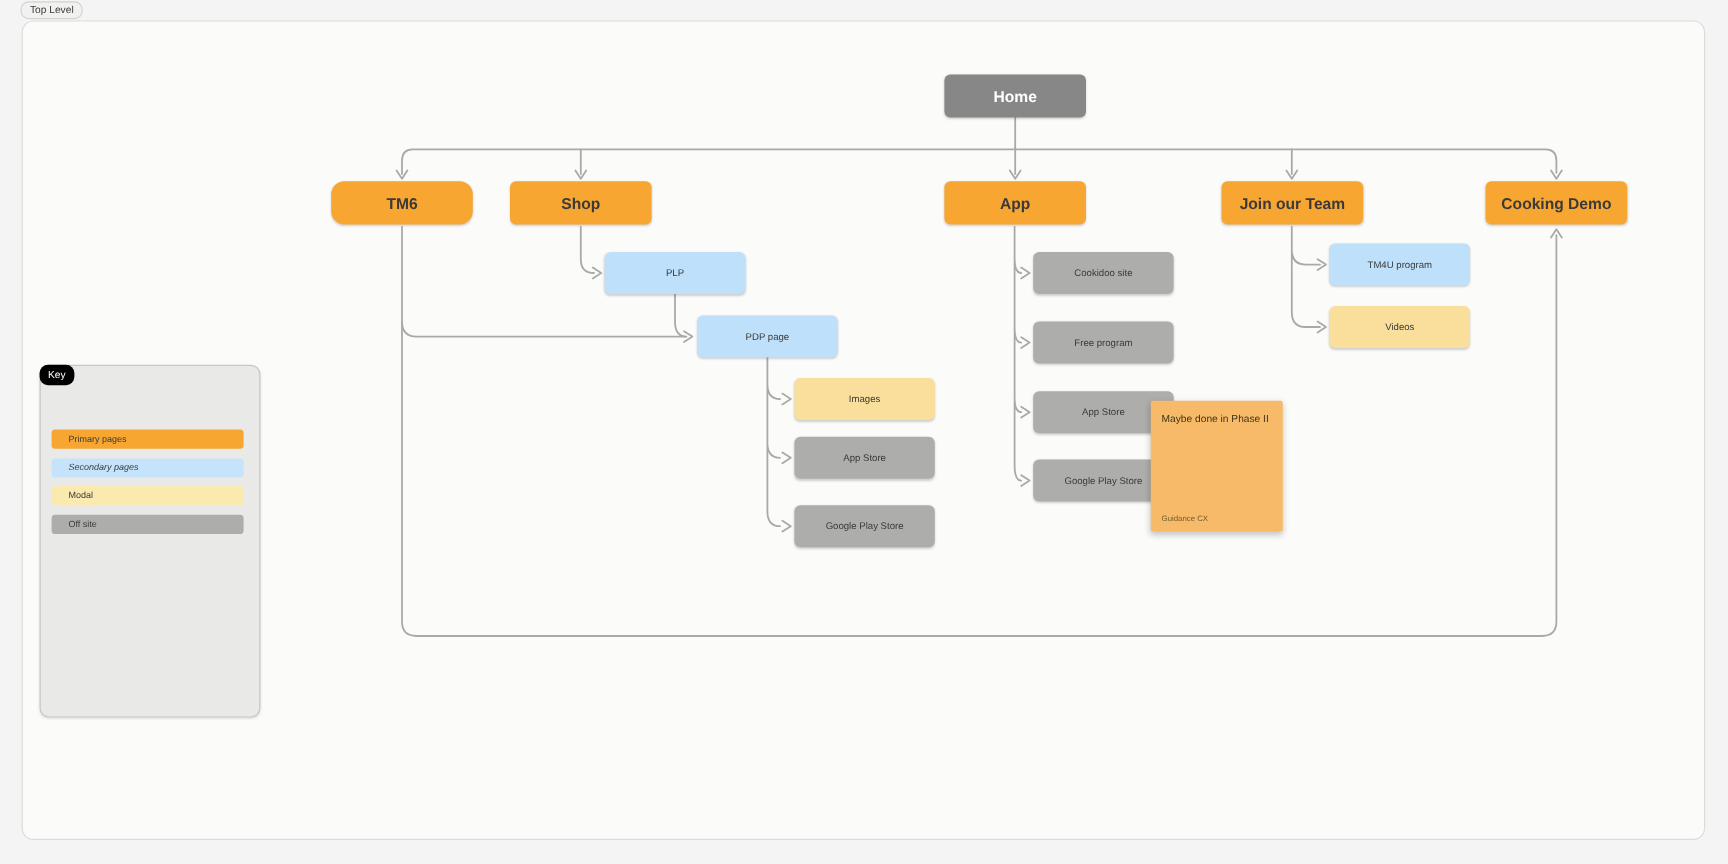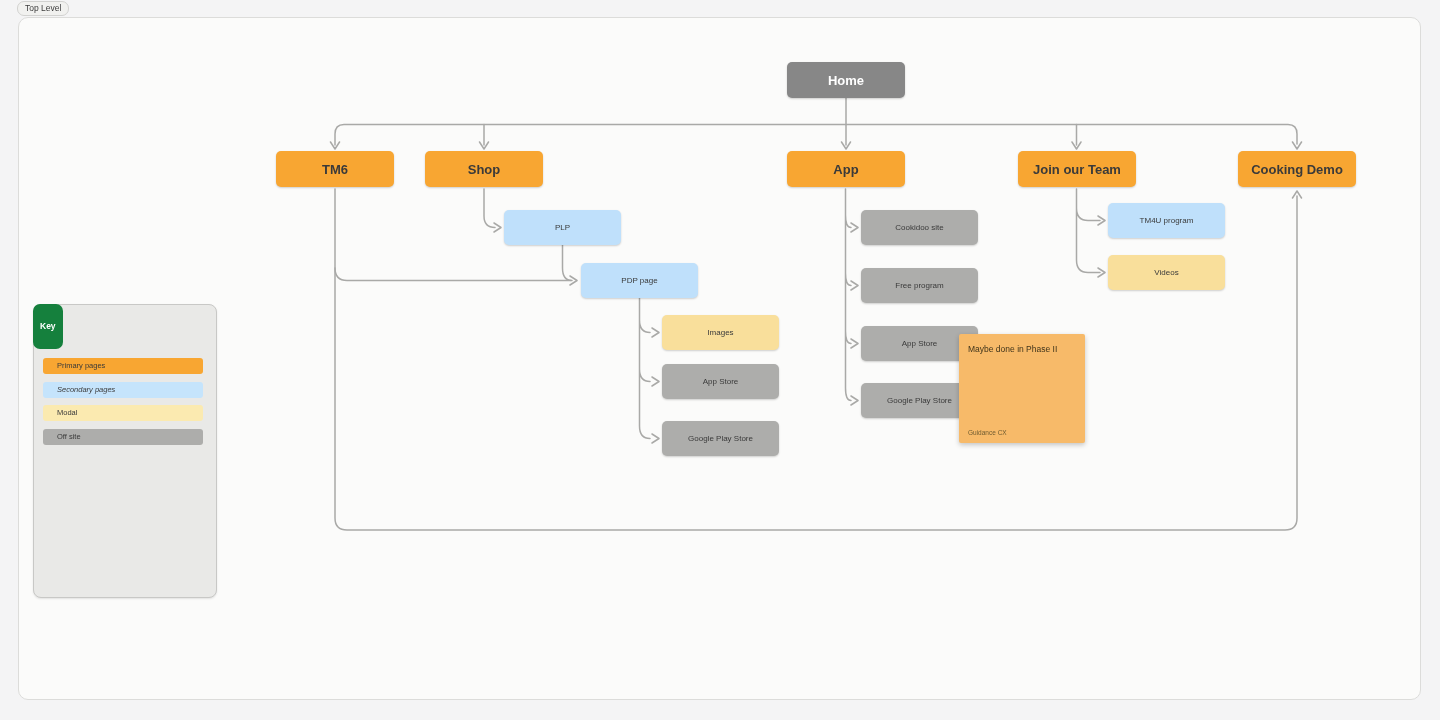--- a/index.html
+++ b/index.html
@@ -28,37 +28,37 @@
     box-shadow:0 1px 2px rgba(0,0,0,.18);
   }
   .lvl1{width:118px;height:36px;font-size:13px;font-weight:bold;}
   .sm{width:117px;height:35px;font-size:8px;}
   .root{background:var(--root,#878787);color:#ffffff;}
   .primary{background:var(--primary,#f8a632);}
   .secondary{background:var(--secondary,#bfe0fb);}
   .modal{background:var(--modal,#f9df9b);}
   .offsite{background:var(--offsite,#adadab);}
   .sticky{
-    position:absolute;left:959px;top:334px;width:126px;height:109px;z-index:3;
+    position:absolute;left:959px;top:334px;width:110px;height:109px;z-index:3;
     background:var(--sticky,#f7ba69);border-radius:2px;
     box-shadow:0 2px 5px rgba(0,0,0,.22);
   }
   .sticky-title{padding:10px 8px 0 9px;font-size:8.5px;color:#41351b;}
   .sticky-footer{position:absolute;left:9px;bottom:7px;font-size:6.5px;color:#6f5c31;}
   .key-panel{
     position:absolute;left:33px;top:304px;width:184px;height:294px;z-index:2;
     background:var(--key-bg,#e9e9e7);
     border:1.5px solid var(--key-border,#c8c8c6);
     border-radius:8px;box-sizing:border-box;
     box-shadow:0 1px 2px rgba(0,0,0,.10);
   }
   .key-badge{
     position:absolute;left:-1px;top:-1px;
-    background:#15803d;color:#fff;font-size:8.5px;font-weight:bold;
-    padding:18px 7px;border-radius:7px;line-height:9px;
+    background:#000000;color:#fff;font-size:8.5px;font-weight:normal;
+    padding:4px 7px;border-radius:7px;line-height:9px;
   }
   .key-item{
     position:absolute;left:9px;width:160px;height:16px;
     border-radius:3px;font-size:7.5px;line-height:16px;
     padding-left:14px;box-sizing:border-box;color:#3a3a3a;
   }
   .key-primary{background:var(--primary,#f8a632);top:53px;}
   .key-secondary{background:var(--secondary-key,#c5e4fc);top:77px;font-style:italic;}
   .key-modal{background:var(--modal-key,#fbeab0);top:100px;}
   .key-offsite{background:var(--offsite,#adadab);top:124px;}
@@ -90,21 +90,21 @@
            M 845.5 215 Q 845.5 227.5 851 227.5 M 851 223 L 858 227.5 L 851 232
            M 845.5 273 Q 845.5 285.5 851 285.5 M 851 281 L 858 285.5 L 851 290
            M 845.5 331 Q 845.5 343.5 851 343.5 M 851 339 L 858 343.5 L 851 348
            M 845.5 388 Q 845.5 400.5 851 400.5 M 851 396 L 858 400.5 L 851 405"></path>
   <path class="edge" d="M 1076.5 189 V 260
            M 1076.5 208 Q 1076.5 220.5 1088 220.5 L 1100 220.5 M 1098 216 L 1105 220.5 L 1098 225
            M 1076.5 260 Q 1076.5 272.5 1088 272.5 L 1100 272.5 M 1098 268 L 1105 272.5 L 1098 277"></path>
 </svg>
 
 <div class="node lvl1 root" style="left:787px;top:62px;">Home</div>
-<div class="node lvl1 primary" style="left:276px;top:151px;">TM6</div>
+<div class="node lvl1 primary" style="left:276px;top:151px;border-radius:11px;">TM6</div>
 <div class="node lvl1 primary" style="left:425px;top:151px;">Shop</div>
 <div class="node lvl1 primary" style="left:787px;top:151px;">App</div>
 <div class="node lvl1 primary" style="left:1018px;top:151px;">Join our Team</div>
 <div class="node lvl1 primary" style="left:1238px;top:151px;">Cooking Demo</div>
 <div class="node sm secondary" style="left:504px;top:210px;">PLP</div>
 <div class="node sm secondary" style="left:581px;top:263px;">PDP page</div>
 <div class="node sm modal" style="left:662px;top:315px;">Images</div>
 <div class="node sm offsite" style="left:662px;top:364px;">App Store</div>
 <div class="node sm offsite" style="left:662px;top:421px;">Google Play Store</div>
 <div class="node sm offsite" style="left:861px;top:210px;">Cookidoo site</div>

